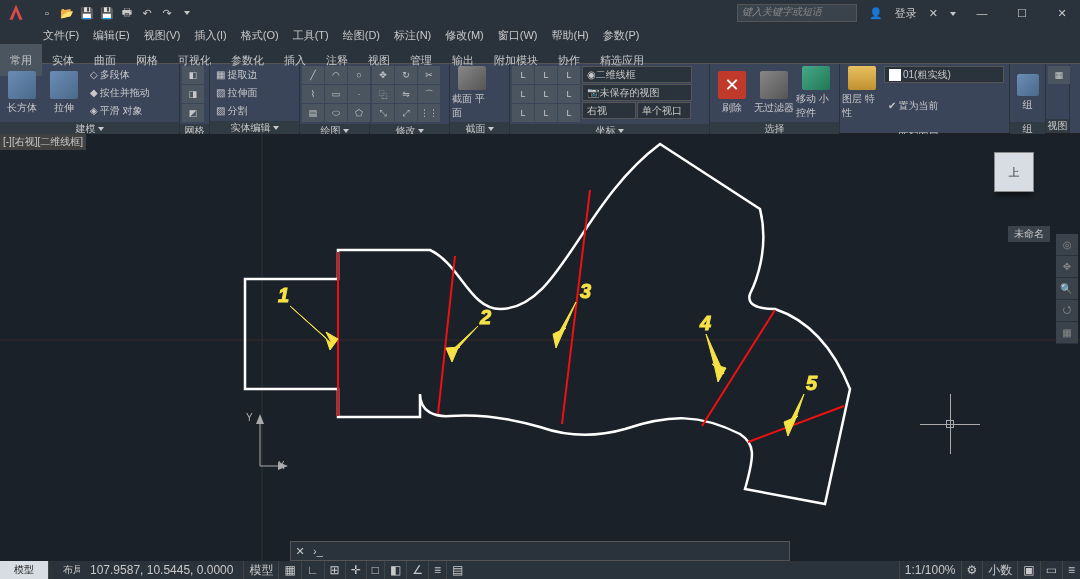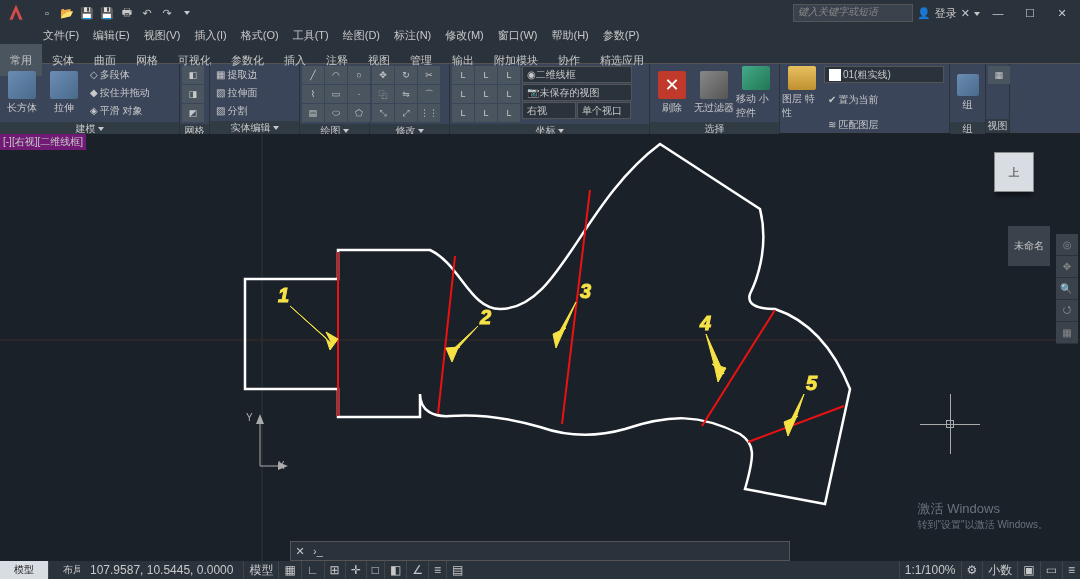--- a/index.html
+++ b/index.html
@@ -5,21 +5,21 @@
 *{box-sizing:border-box;margin:0;padding:0;font-family:"Microsoft YaHei",SimSun,Arial,sans-serif;user-select:none}
 body{width:1080px;height:579px;background:#1a2129;overflow:hidden;position:relative}
 
 
 .titlebar{height:26px;background:#2a333c;display:flex;align-items:center;color:#c8c8c8;font-size:11px;position:relative}
 .titlebar .logo{width:32px;height:26px;display:flex;align-items:center;justify-content:center}
 .titlebar .logo svg{width:20px;height:20px}
 .qat{display:flex;gap:2px;padding:0 6px}
 .qat .qbtn{width:18px;height:18px;display:flex;align-items:center;justify-content:center;color:#c8c8c8;font-size:11px}
 .title-center{position:absolute;left:50%;transform:translateX(-50%);white-space:nowrap}
-.title-right{margin-left:auto;display:flex;align-items:center;gap:4px;padding-right:4px}
+.title-right{margin-left:auto;display:flex;align-items:center;gap:12px;padding-right:4px}
 .search-box{width:120px;height:18px;background:#3a434c;border:1px solid #555;font-size:10px;padding:0 4px;color:#888;font-style:italic}
 .winbtn{width:28px;height:20px;display:flex;align-items:center;justify-content:center;color:#c8c8c8;font-size:11px}
 
 
 .menubar{height:18px;background:#2a333c;display:flex;padding-left:36px;color:#c8c8c8;font-size:11px}
 .menubar .mitem{padding:0 7px;display:flex;align-items:center}
 
 
 .ribbon-tabs{height:20px;background:#2a333c;display:flex;color:#c8c8c8;font-size:11px;border-bottom:1px solid #555}
 .ribbon-tabs .rtab{padding:16px 10px;display:flex;align-items:center}
@@ -32,27 +32,27 @@
 .bigbtn .ico{width:28px;height:28px;background:#555;border-radius:2px}
 .smbtn{width:22px;height:18px;background:#4a5560;display:flex;align-items:center;justify-content:center;font-size:9px;color:#c8c8c8}
 .col{display:flex;flex-direction:column;gap:1px}
 .row{display:flex;gap:1px}
 .txtbtn{height:17px;padding:0 4px;font-size:10px;color:#c8c8c8;display:flex;align-items:center;gap:2px;white-space:nowrap}
 .dd{width:110px;height:17px;background:#2a333c;border:1px solid #555;font-size:10px;color:#c8c8c8;padding:0 4px;display:flex;align-items:center}
 .layerswatch{width:12px;height:12px;display:inline-block;margin-right:2px}
 
 
 .viewport{position:absolute;top:134px;left:0;right:0;bottom:18px;background:#1a2129}
-.vplabel{position:absolute;top:0;left:0;background:#701a75;color:#c8c8c8;font-size:10px;padding:1px 3px}
+.vplabel{position:absolute;top:0;left:0;background:#404040;color:#c8c8c8;font-size:10px;padding:1px 3px}
 .ucs{position:absolute;top:280px;left:252px;color:#b0b0b0;font-size:10px}
 .viewcube{position:absolute;top:18px;right:40px;width:52px;height:52px}
 .viewcube .cube{width:40px;height:40px;background:#d8dde3;border:1px solid #888;display:flex;align-items:center;justify-content:center;font-size:11px;color:#333;margin:0 auto;box-shadow:0 6px 4px -2px rgba(0,0,0,0.4)}
 .rtoolbar{position:absolute;top:100px;right:2px;width:22px;background:#3a434c;display:flex;flex-direction:column}
 .rtoolbar .tb{width:22px;height:22px;border-bottom:1px solid #2a333c;display:flex;align-items:center;justify-content:center;color:#888;font-size:10px}
-.unnamed{position:absolute;top:92px;right:30px;background:#3a434c;color:#c8c8c8;font-size:10px;padding:13px 6px}
+.unnamed{position:absolute;top:92px;right:30px;background:#3a434c;color:#c8c8c8;font-size:10px;padding:1px 6px}
 
 
 .drawing{position:absolute;inset:0}
 
 
 .cmdline{position:absolute;bottom:18px;left:290px;height:20px;width:500px;display:flex;align-items:center;background:#2a333c;border:1px solid #555}
 .cmdline .cx{width:18px;height:18px;display:flex;align-items:center;justify-content:center;color:#c8c8c8;font-size:11px}
 .cmdline .cprompt{flex:1;font-size:10px;color:#888;font-style:italic;padding:0 6px}
 
 
@@ -239,20 +239,32 @@
             <div class="smbtn">⋮⋮</div>
           </div>
         </div>
     </div>
     <div class="panel-title">
         <span>修改</span> 
         <span class="arrow-down"></span>
       </div>
   </div>
 
+  <div class="panel" style="width:60px">
+    <div class="panel-body">
+      <div class="bigbtn">
+          <div class="ico" style="background:linear-gradient(135deg,#888,#555)"></div>
+          <span>截面 平面</span>
+        </div>
+    </div>
+    <div class="panel-title">
+        <span>截面</span> 
+        <span class="arrow-down"></span>
+      </div>
+  </div>
 
   <div class="panel" style="width:200px">
     <div class="panel-body">
       <div class="col">
           <div class="row">
             <div class="smbtn">L</div>
             <div class="smbtn">L</div>
             <div class="smbtn">L</div>
           </div>
       <div class="row">
@@ -304,21 +316,21 @@
         <span>选择</span>
       </div>
   </div>
 
   <div class="panel" style="width:170px">
     <div class="panel-body">
       <div class="bigbtn">
           <div class="ico" style="background:linear-gradient(180deg,#e8c060,#c09030)"></div>
           <span>图层 特性</span>
         </div>
-      <div class="col" style="gap:8px">
+      <div class="col" style="gap:14px">
         <div class="dd" style="width:120px">
             <span class="layerswatch" style="background:#fff"></span>
             <span>01(粗实线)</span>
           </div>
         <div class="txtbtn">✔ <span>置为当前</span></div>
         <div class="txtbtn">≋ <span>匹配图层</span></div>
       </div>
     </div>
     <div class="panel-title">
         <span>图层</span> 
@@ -415,24 +427,20 @@
     <div class="tb">✥</div>
     <div class="tb">🔍</div>
     <div class="tb">⭯</div>
     <div class="tb">▦</div>
   </div>
 
   <div class="crosshair">
       <div class="cbox"></div>
     </div>
 
-  <div class="watermark">
-    <div>激活 Windows</div>
-    <div class="w2">转到"设置"以激活 Windows。</div>
-  </div>
 </div>
 
 <div class="cmdline">
   <div class="cx">✕</div>
   <div class="cx">›_</div>
 </div>
 
 <div class="doctabs">
   <div class="dt active">模型</div>
   <div class="dt">布局1</div>

